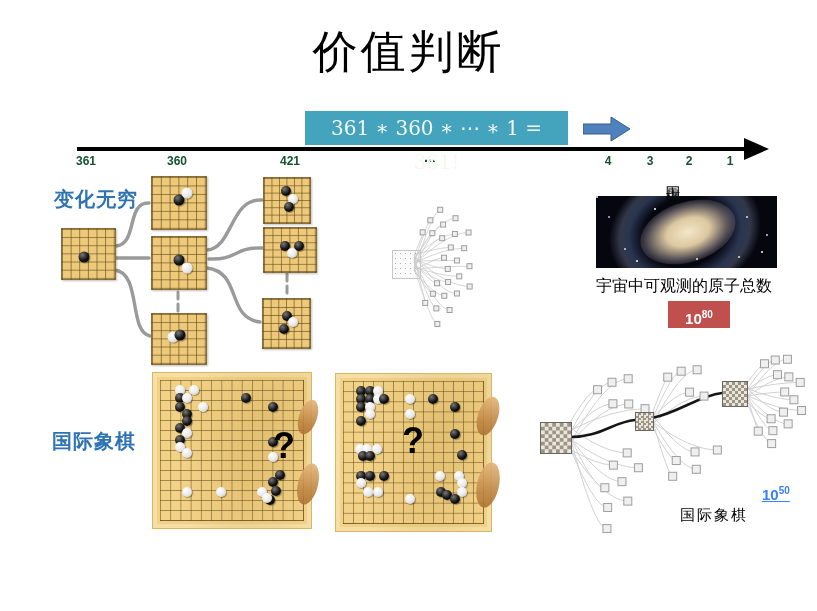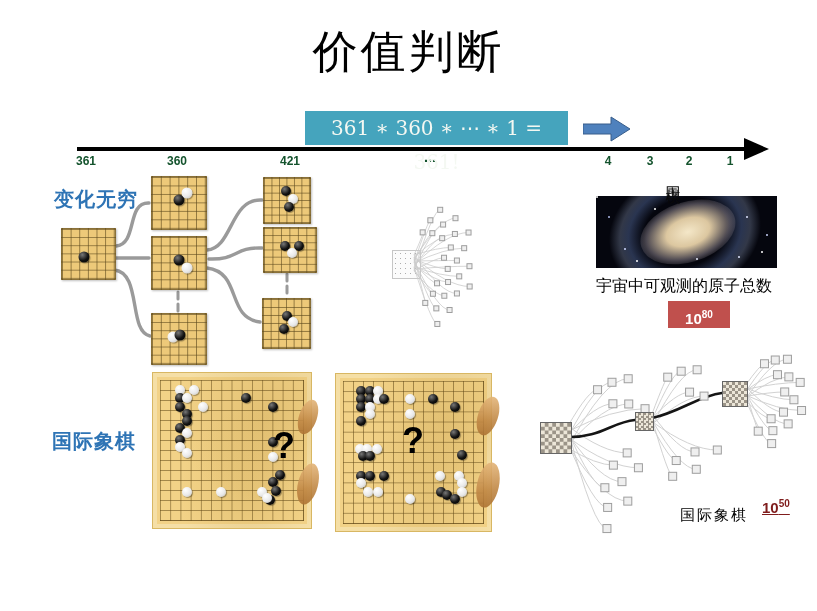--- a/index.html
+++ b/index.html
@@ -60,21 +60,21 @@
   .atoms-caption{position:absolute;left:596px;top:276px;width:192px;
            font-family:"Liberation Serif","DejaVu Serif",serif;font-size:16px;color:#000;}
   .atoms-box{position:absolute;left:668px;top:301px;width:62px;height:27px;line-height:27px;text-align:center;
            color:#fff;font-weight:bold;font-size:15px;}
   .atoms-box sup{font-size:10px;}
   
   .chess-node{position:absolute;z-index:2;border:1px solid #666;
            background-image:repeating-conic-gradient(#9b9488 0% 25%,#ece6d8 0% 50%);}
   .chess-label{position:absolute;left:680px;top:506px;font-family:"Liberation Serif","DejaVu Serif",serif;
            font-size:15px;letter-spacing:2px;color:#000;}
-  .chess-exp{position:absolute;left:762px;top:498px;font-size:15px;font-weight:bold;color:#7f1d1d;text-decoration:underline;}
+  .chess-exp{position:absolute;left:762px;top:485px;font-size:15px;font-weight:bold;color:#3b82f6;text-decoration:underline;}
   .chess-exp sup{font-size:10px;}
   
   .sketch-rect{position:absolute;left:392px;top:250px;width:27px;height:27px;background:#fbfbfb;border:1px solid #c6c6c6;
            background-image:radial-gradient(#adadad .7px,transparent .9px);background-size:5px 5px;}
   
   .footer{position:absolute;left:604px;top:552px;width:210px;height:42px;}
   .footer-text{position:absolute;left:46px;top:5px;font-size:23px;letter-spacing:1px;color:#dedede;
            text-shadow:-1px -1px 0 #bdbdbd,1px 1px 1px #ffffff;}
   .logo-svg{position:absolute;left:0;top:2px;}
 </style>

